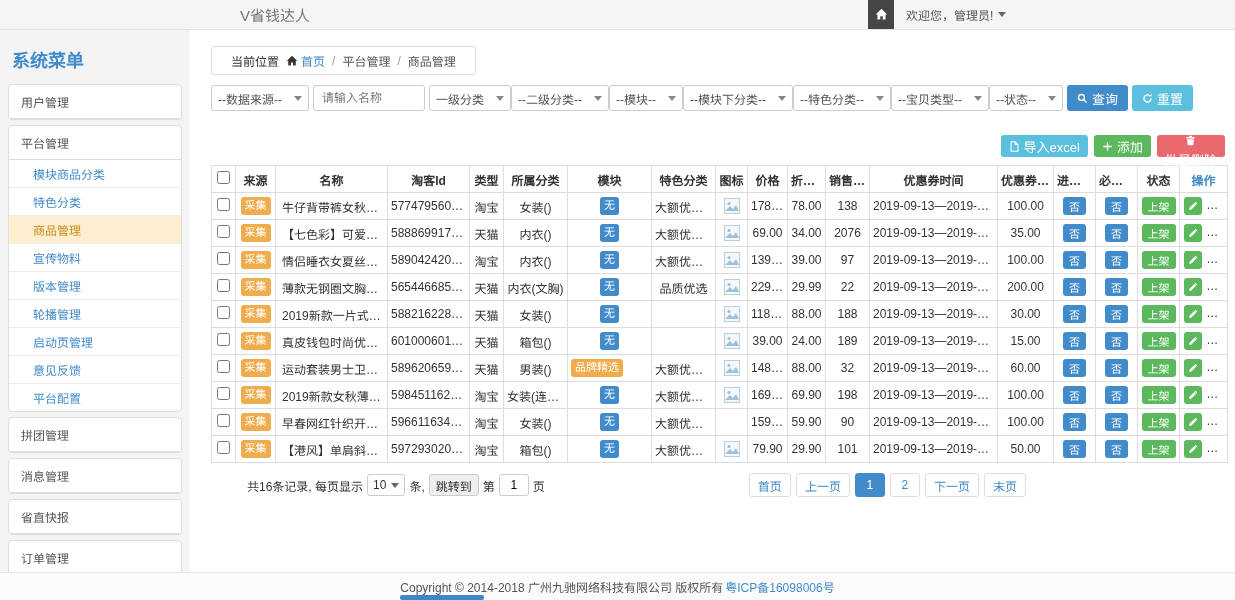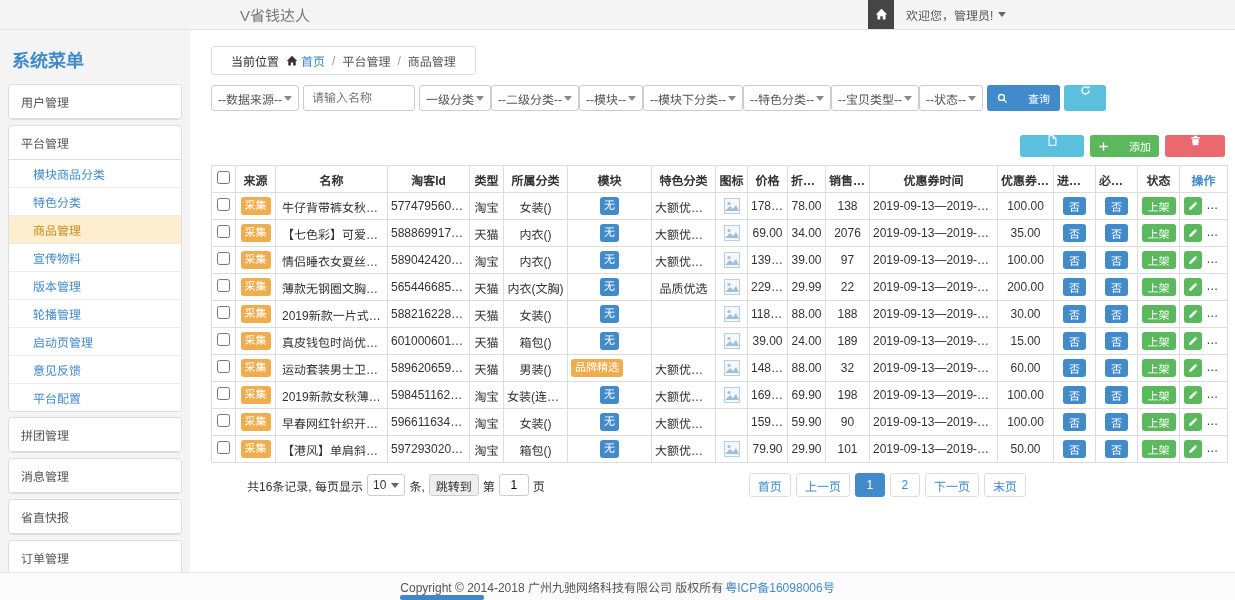--- a/index.html
+++ b/index.html
@@ -34,25 +34,25 @@
   
   .breadcrumb{display:inline-flex;align-items:center;border:1px solid var(--border);border-radius:3px;padding:5px 19px;gap:7px;background:#fff;}
   .breadcrumb .pfx{color:#333;}
   .breadcrumb .sep{color:#999;}
   .breadcrumb .crumb{color:#555;cursor:pointer;}
   .breadcrumb .home-link{color:var(--primary);display:inline-flex;align-items:center;gap:3px;cursor:pointer;}
   .breadcrumb .home-glyph{color:#333;display:inline-flex;}
 
   
   .filter-row{margin-top:10px;display:flex;align-items:center;gap:4px;white-space:nowrap;}
-  .sel{border:1px solid #ccc;border-radius:3px;height:26px;background:#fff;display:inline-flex;align-items:center;gap:2px;padding:0 6px;color:#555;cursor:pointer;}
+  .sel{border:1px solid #ccc;border-radius:3px;height:26px;background:#fff;display:inline-flex;align-items:center;gap:12px;padding:0 6px;color:#555;cursor:pointer;}
   .sel .caret{border-top-color:#888;}
   .txt-input{border:1px solid #ccc;border-radius:3px;height:26px;padding:0 8px;width:112px;font-size:12px;font-family:inherit;color:#333;}
-  .btn{height:26px;border:none;border-radius:3px;color:#fff;padding:0 10px;display:inline-flex;align-items:center;gap:20px;font-size:11px;cursor:pointer;font-family:inherit;}
-  .btn-primary{background:var(--primary);} .btn-info{background:var(--info);flex-direction:column;}
+  .btn{height:26px;border:none;border-radius:3px;color:#fff;padding:0 10px;display:inline-flex;align-items:center;gap:4px;font-size:13px;cursor:pointer;font-family:inherit;}
+  .btn-primary{background:var(--primary);} .btn-info{background:var(--info);}
   .btn-success{background:var(--success);} .btn-danger{background:var(--danger);flex-direction:column;}
 
   
   .actions-row{display:flex;justify-content:flex-end;gap:6px;margin-top:24px;}
   .actions-row .btn{height:22px;padding:0 8px;}
 
   
   .table-wrap{margin-top:8px;}
   table{width:100%;border-collapse:collapse;table-layout:fixed;}
   th,td{border:1px solid var(--border);padding:3px 3px;text-align:center;height:27px;overflow:hidden;white-space:nowrap;text-overflow:ellipsis;}

